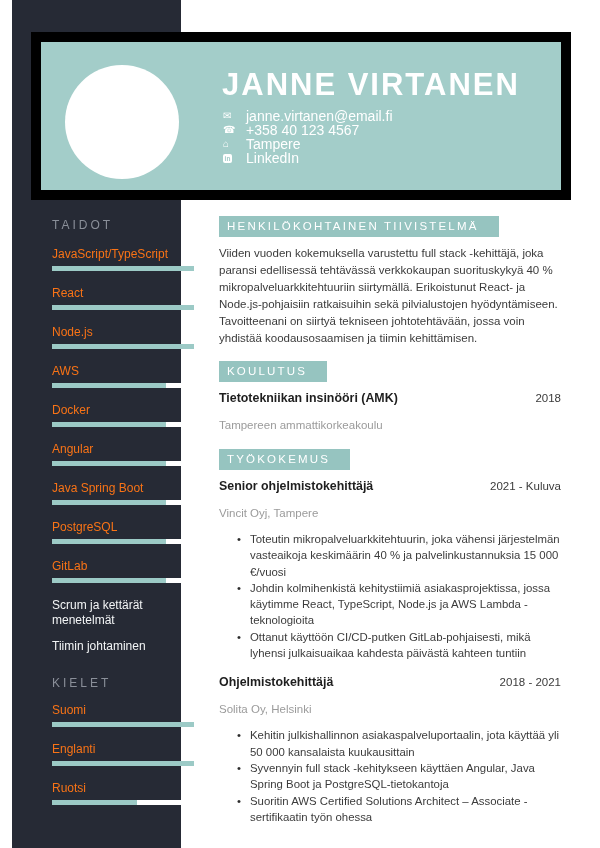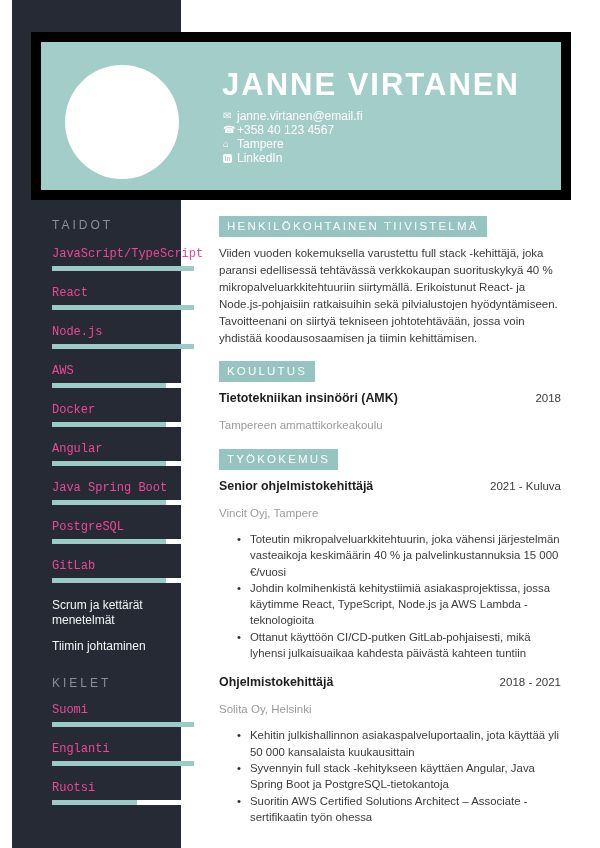--- a/index.html
+++ b/index.html
@@ -13,21 +13,21 @@
   .sidebar {
     position: absolute; left: 12px; top: 0; width: 169px; height: 848px;
     background: #262a35;
   }
   .side-content { position: absolute; left: 40px; top: 218px; width: 142px; }
   .side-title {
     color: #8a8f99; font-size: 12px; letter-spacing: 3px;
     line-height: 14px; margin-bottom: 15px;
   }
   .skill { margin-bottom: 15px; }
-  .skill-label { color: #ec4899; font-size: 12px; line-height: 14px; margin-bottom: 5px; font-family: Liberation Mono, monospace; }
+  .skill-label { color: #f97316; font-size: 12px; line-height: 14px; margin-bottom: 5px; }
   .bar { width: 142px; height: 5px; background: #ffffff; }
   .bar-fill { height: 5px; background: #9ccac6; }
   .extra-skill { color: #f3f5f6; font-size: 12px; line-height: 15px; margin-bottom: 11px; width: 130px; }
   .extra-skill:first-of-type { margin-top: 17px; }
   .side-title.languages { margin-top: 22px; margin-bottom: 13px; }
   
   .header-card {
     position: absolute; left: 31px; top: 32px; width: 540px; height: 168px;
     background: #000000;
   }
@@ -49,27 +49,27 @@
   .cicon {
     width: 14px; color: #ffffff; font-size: 10px; line-height: 10px;
     display: inline-block; text-align: left; flex: 0 0 14px;
   }
   .li-badge {
     width: 9px; height: 9px; flex: 0 0 9px; margin-right: 5px;
     background: #ffffff; border-radius: 2px;
     color: #a3cdc9; font-size: 6.5px; font-weight: bold;
     display: inline-flex; align-items: center; justify-content: center;
   }
-  .contact-text { color: #ffffff; font-size: 12px; line-height: 10px; }
+  .contact-text { color: #ffffff; font-size: 14px; line-height: 10px; margin-left: 9px; }
   
   .main { position: absolute; left: 219px; top: 216px; width: 342px; }
   .badge {
     display: inline-block; background: #96c4c0; color: #ffffff;
     font-size: 11.5px; letter-spacing: 2.2px; font-weight: 500;
-    padding: 4px 8px 5px 8px; line-height: 12px;
+    padding: 4px 20px 5px 8px; line-height: 12px;
   }
   .summary-text {
     margin-top: 8px; color: #3b3b3b; font-size: 11.5px; line-height: 17px;
   }
   .section { margin-top: 0; }
   .section.education { margin-top: 14px; }
   .section.experience { margin-top: 17px; }
   .entry-header {
     display: flex; justify-content: space-between; align-items: baseline;
     margin-top: 9px;

